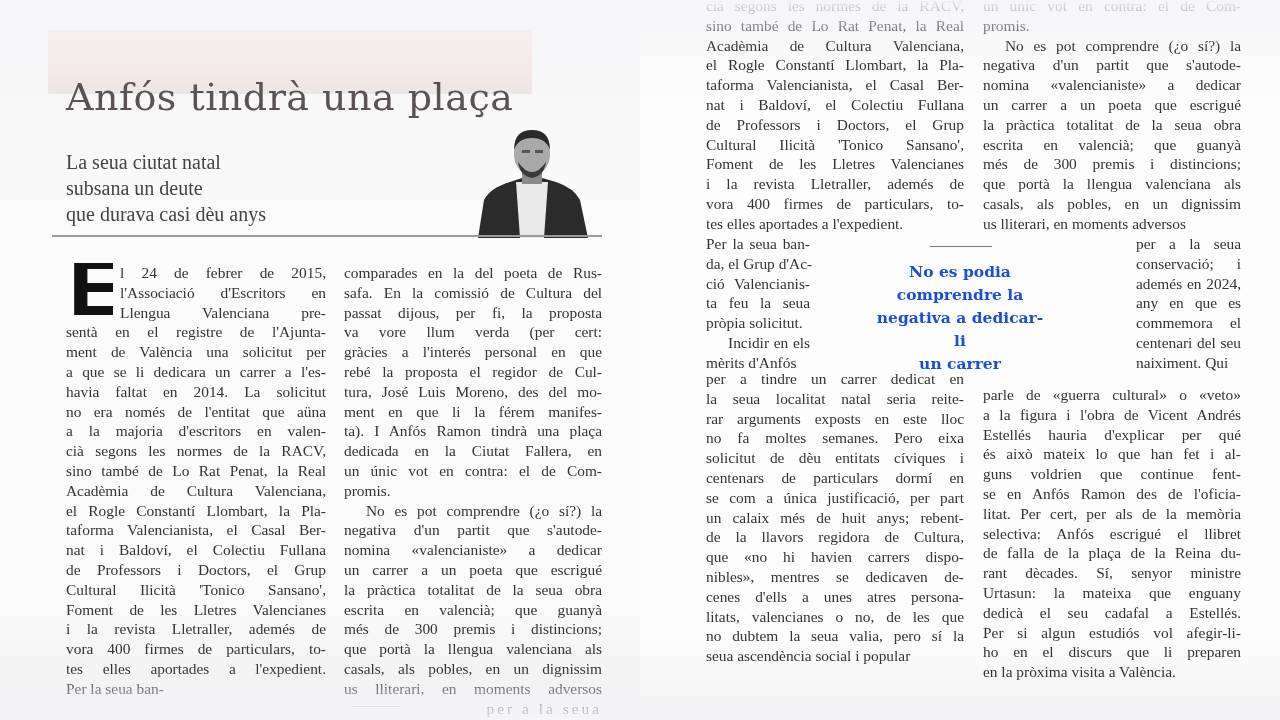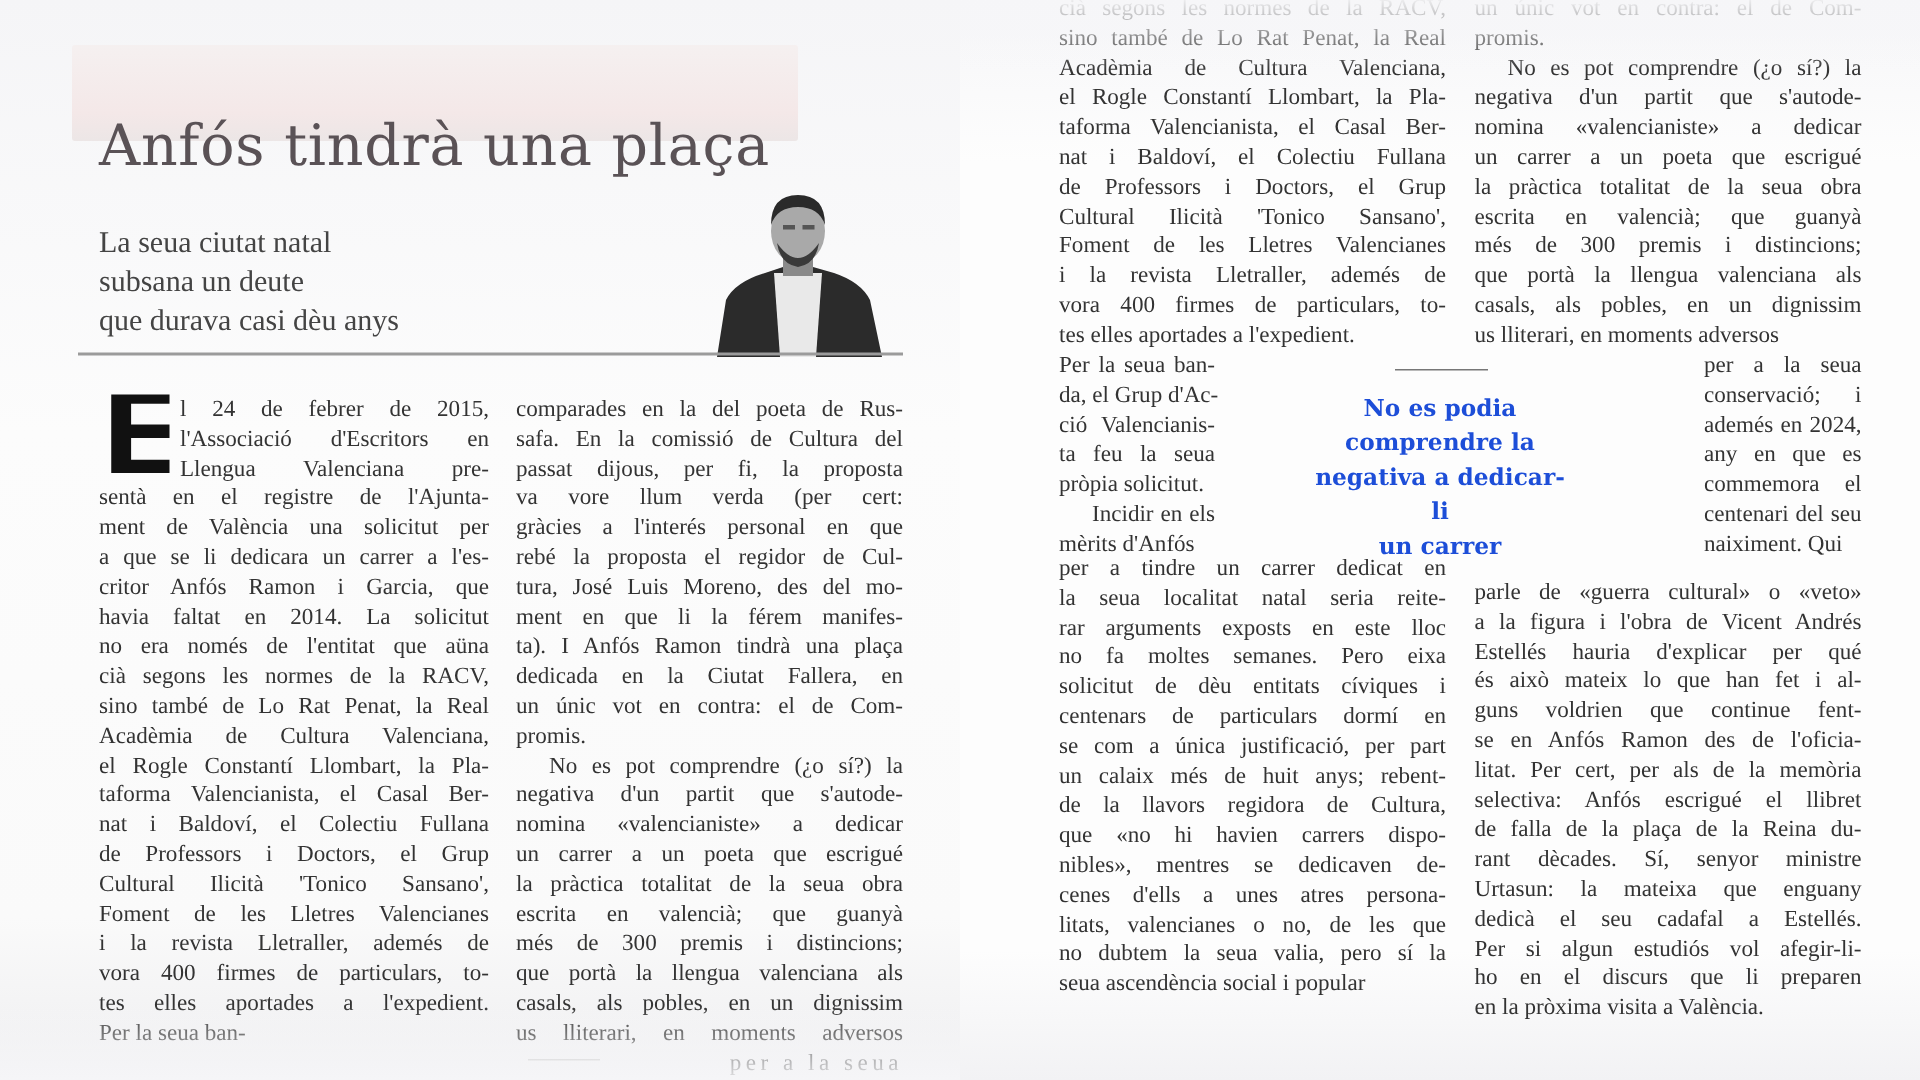--- a/index.html
+++ b/index.html
@@ -63,23 +63,23 @@
       <span>E</span>
     </div>
 
   <div class="col" id="l-col1" style="left:66px;top:263px;width:260px;">
       <p style="padding-left: 54px;">l 24 de febrer de 2015,</p>
       <p style="padding-left: 54px;">l'Associació d'Escritors en</p>
       <p style="padding-left: 54px; font-family: Liberation Serif, serif;">Llengua Valenciana pre-</p>
       <p>sentà en el registre de l'Ajunta-</p>
       <p>ment de València una solicitut per</p>
       <p>a que se li dedicara un carrer a l'es-</p>
-      <p>critor Anfós Ramon i Garcia, que</p>
       <p>havia faltat en 2014. La solicitut</p>
       <p>no era només de l'entitat que aüna</p>
+      <p>a la majoria d'escritors en valen-</p>
       <p>cià segons les normes de la RACV,</p>
       <p>sino també de Lo Rat Penat, la Real</p>
       <p>Acadèmia de Cultura Valenciana,</p>
       <p>el Rogle Constantí Llombart, la Pla-</p>
       <p>taforma Valencianista, el Casal Ber-</p>
       <p>nat i Baldoví, el Colectiu Fullana</p>
       <p>de Professors i Doctors, el Grup</p>
       <p>Cultural Ilicità 'Tonico Sansano',</p>
       <p>Foment de les Lletres Valencianes</p>
       <p>i la revista Lletraller, ademés de</p>

